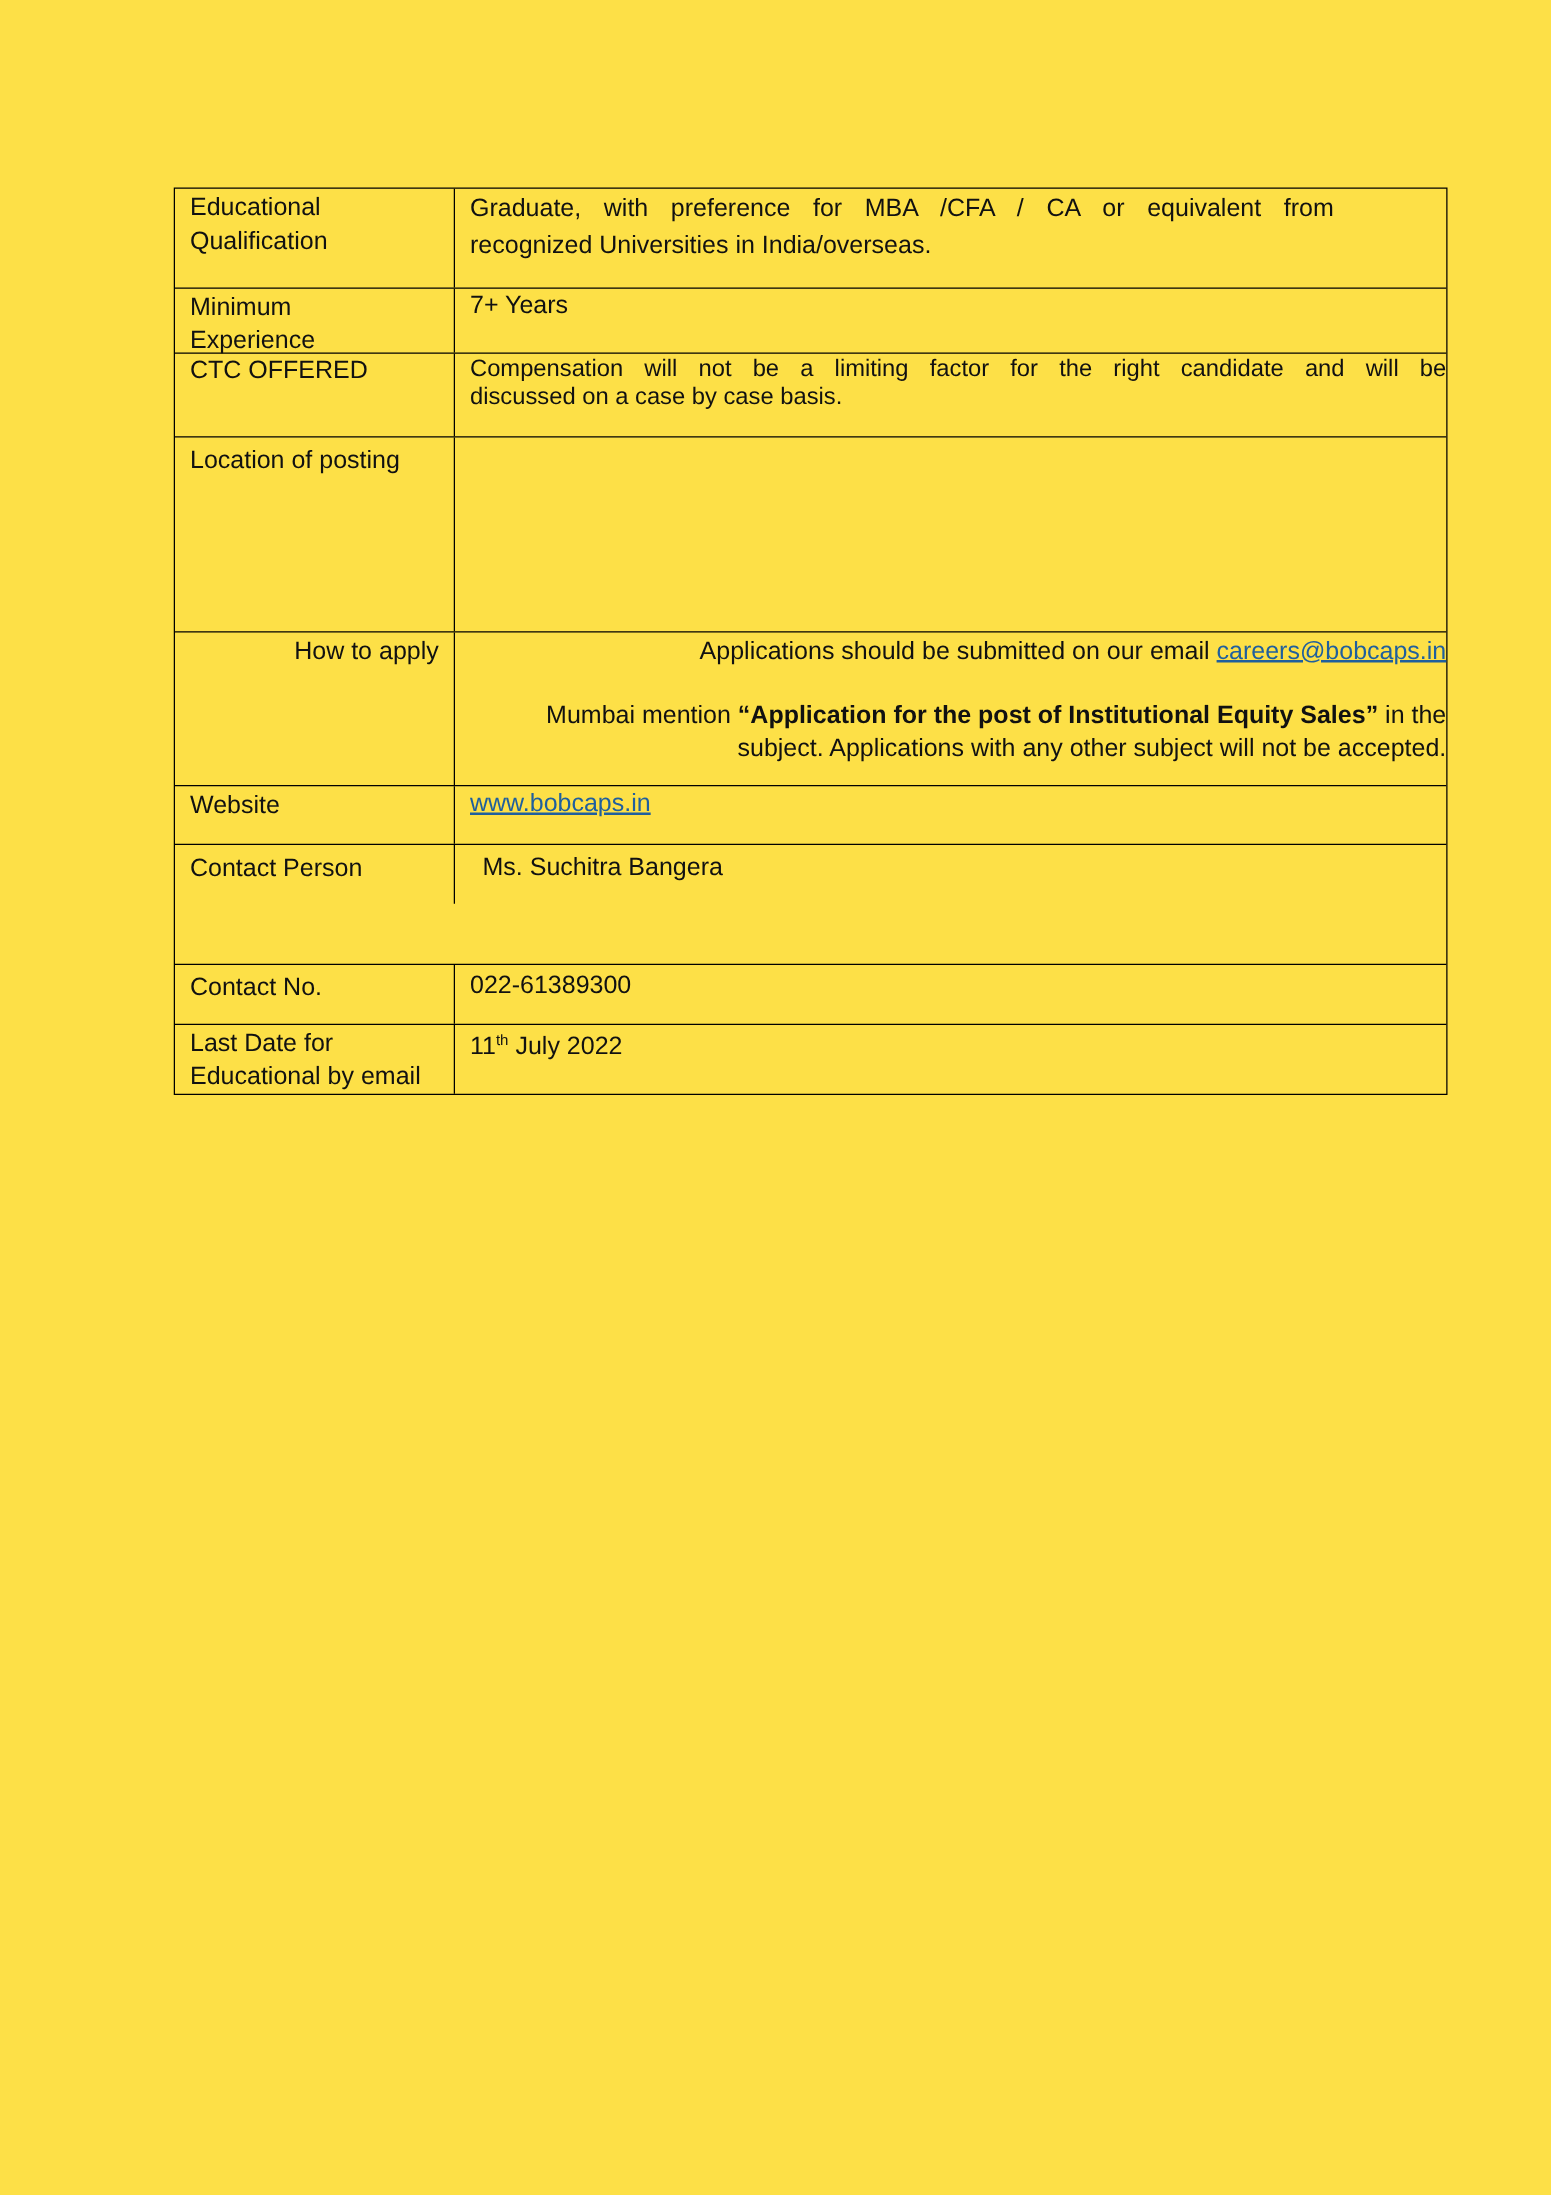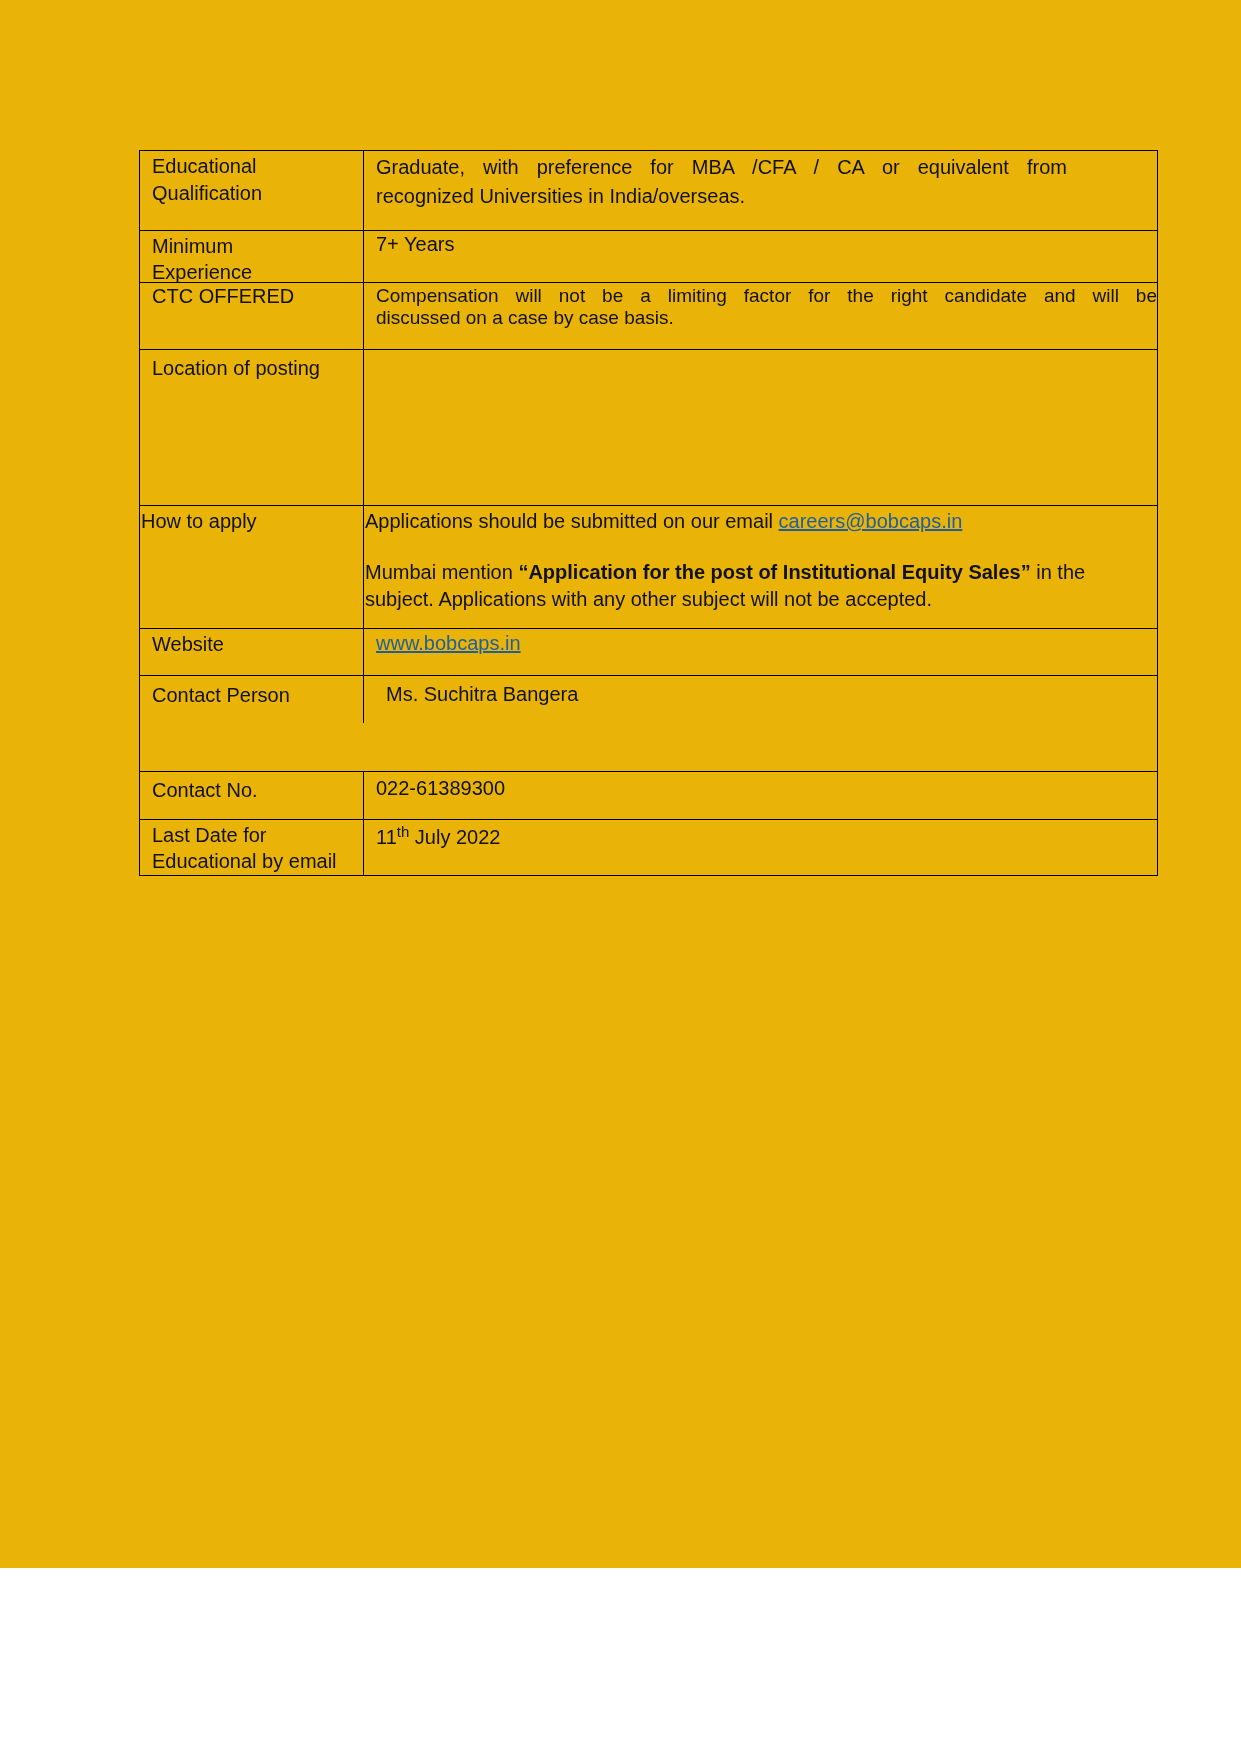--- a/index.html
+++ b/index.html
@@ -11,22 +11,22 @@
       width: 1241px;
       height: 1756px;
       position: relative;
       overflow: hidden;
       font-family: "Liberation Sans", "DejaVu Sans", sans-serif;
       color: #111111;
     }
     .page {
       position: absolute;
       left: 0; top: 0;
-      width: 1241px; height: 1568px;
-      background: #eab308;
+      width: 1241px; height: 1756px;
+      background: #fde047;
     }
     .tbl {
       position: absolute;
       left: 139px;
       top: 150px;
       width: 1019px;
       border: 1.5px solid #000;
       box-sizing: border-box;
     }
     .row {
@@ -45,30 +45,30 @@
       line-height: 27px;
     }
     .val {
       flex: 1;
       box-sizing: border-box;
       padding: 2px 0 0 12px;
       font-size: 20px;
       line-height: 29px;
     }
     .val.tight { line-height: 22px; font-size: 19px; }
-    .lbl.flush, .val.flush { padding-left: 1px; }
+    .lbl.flush, .val.flush { padding-left: 1px; text-align: right; }
     .justify-full { text-align: justify; text-align-last: justify; }
     .gap { height: 30px; }
     .gap-sm { height: 24px; }
     a.link {
       color: #1f5f9e;
       text-decoration: underline;
     }
     b { font-weight: bold; }
-    sup { font-size: 15px; line-height: 0; vertical-align: 7px; }
+    sup { font-size: 12px; line-height: 0; vertical-align: 7px; }
     .r1 { height: 79px; }
     .r2 { height: 52px; }
     .r3 { height: 67px; }
     .r4 { height: 156px; }
     .r5 { height: 123px; }
     .r6 { height: 47px; }
     .r7 { height: 48px; gap: 10px; }
     .r8 { height: 48px; margin-top: 48px; }
     .r9 { height: 56px; }
     .lbl.tight2 { line-height: 26px; }

